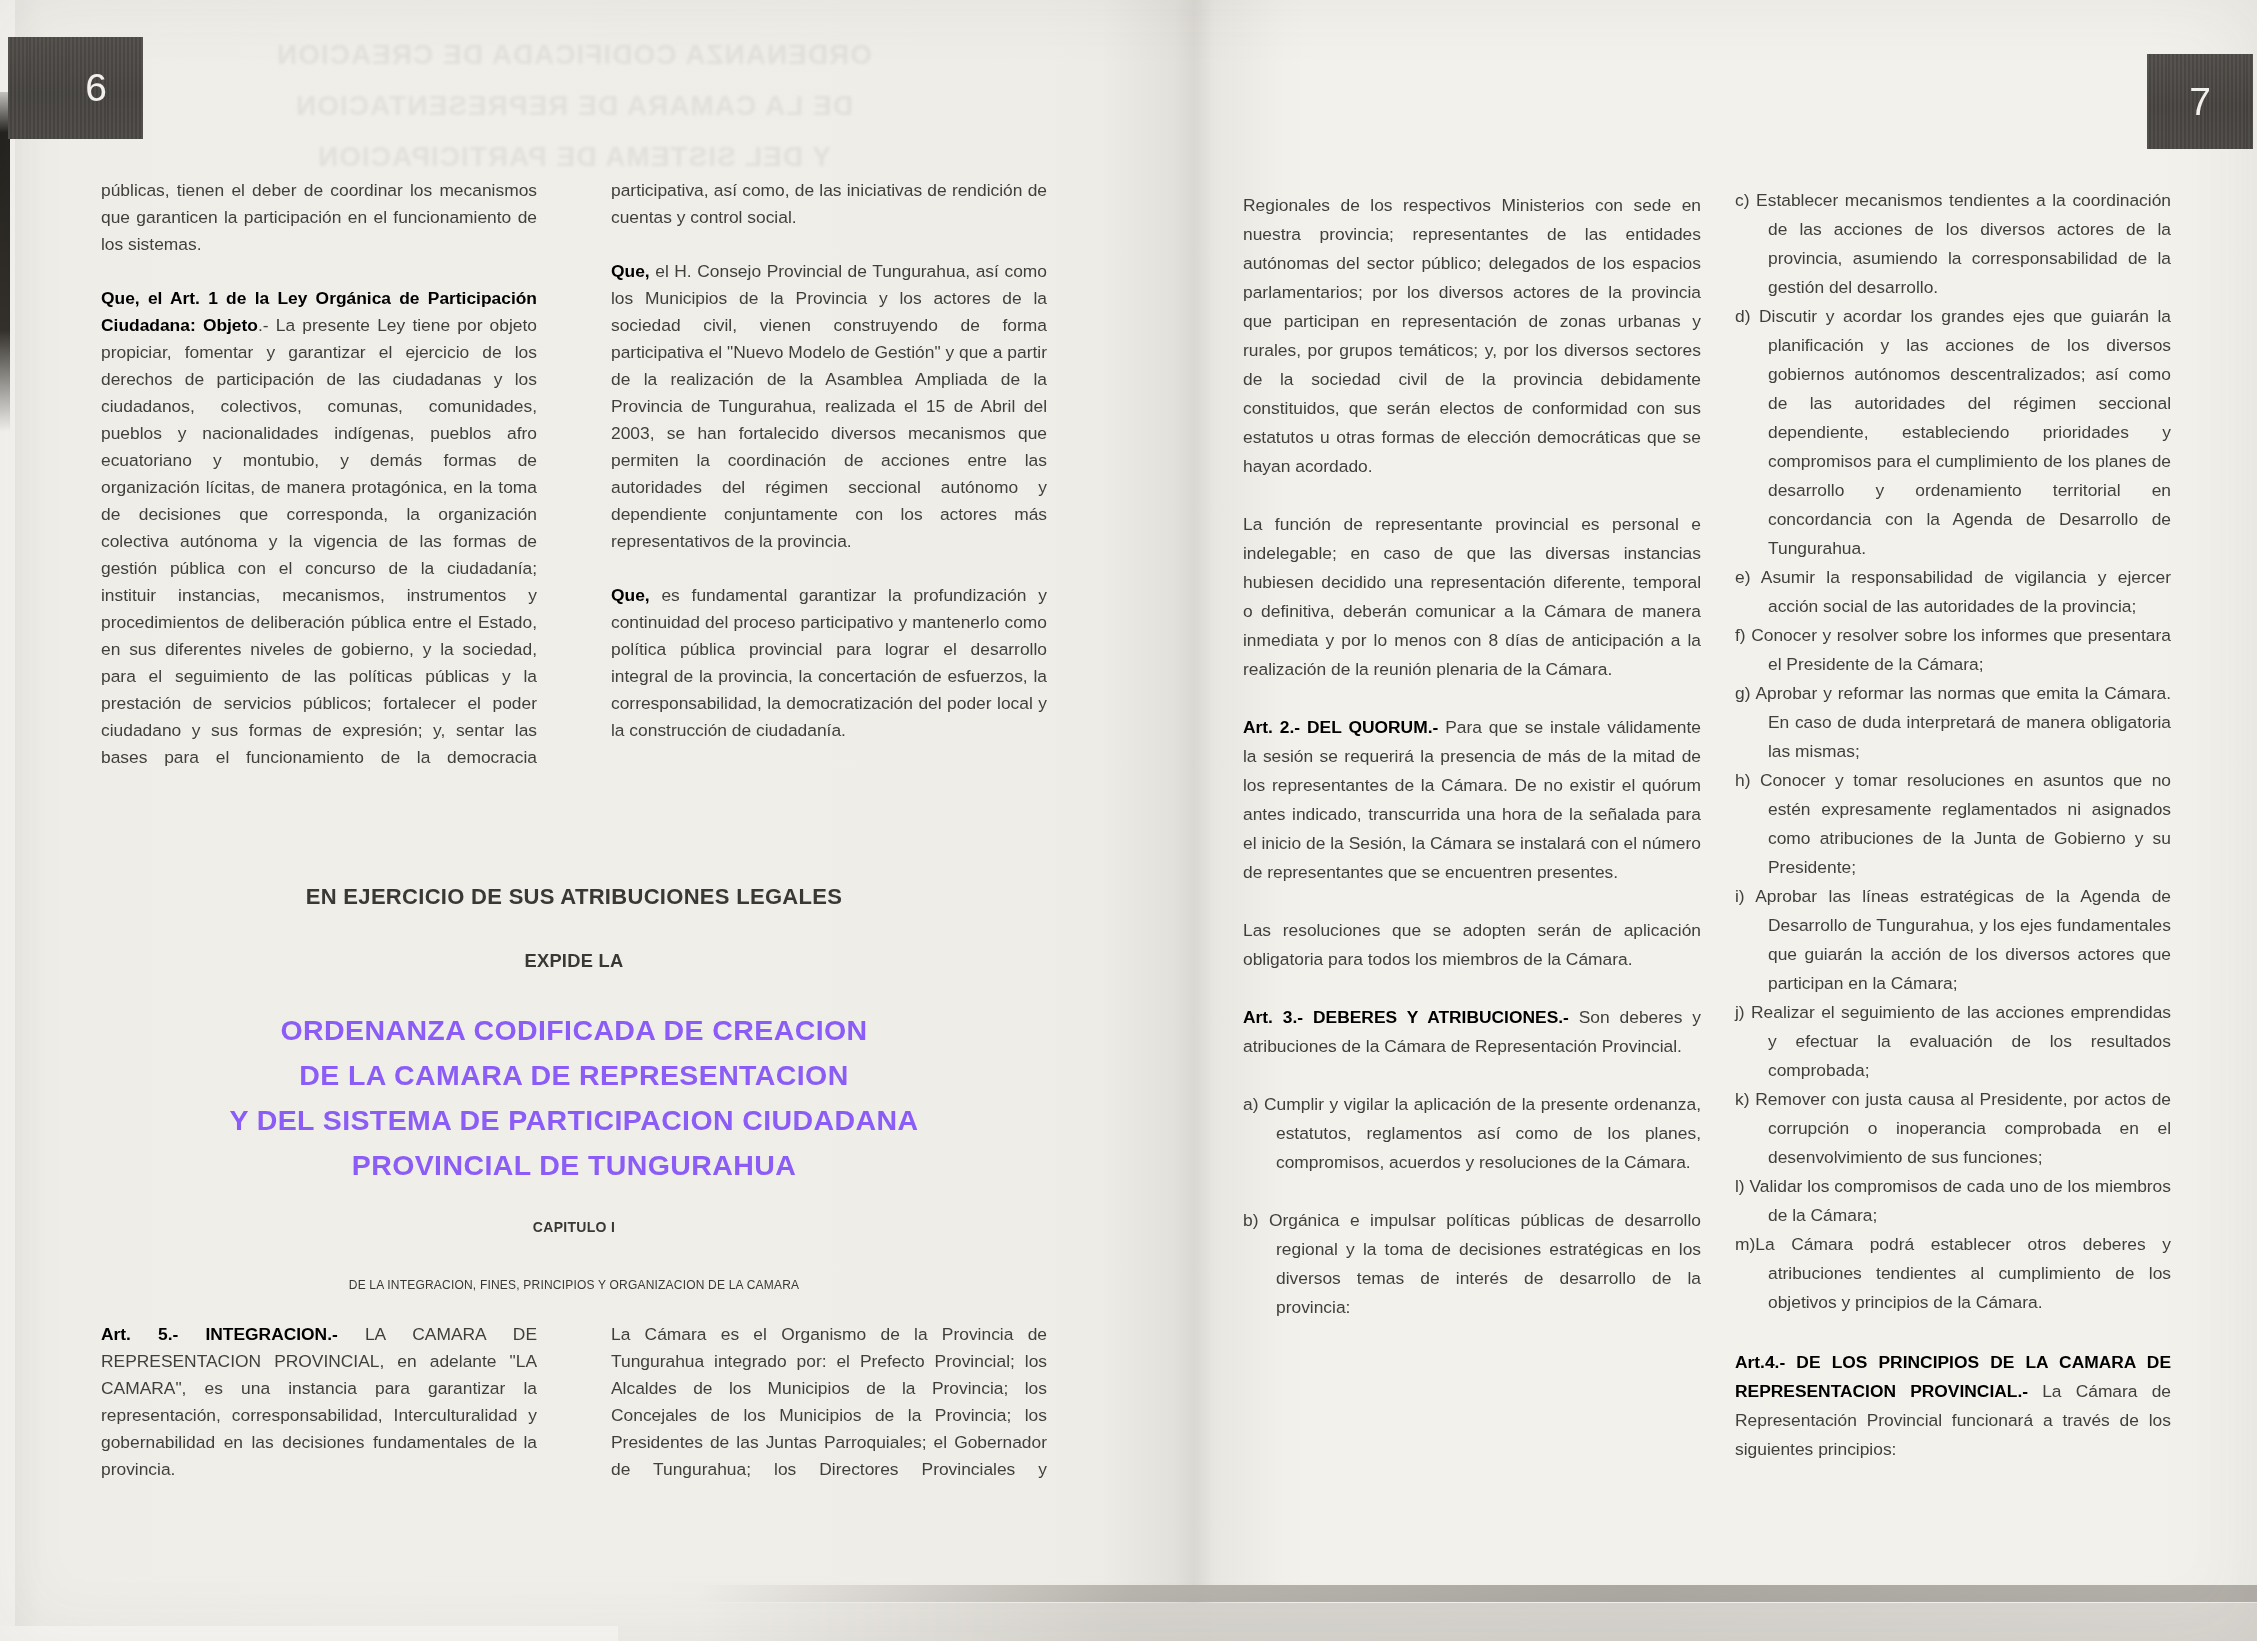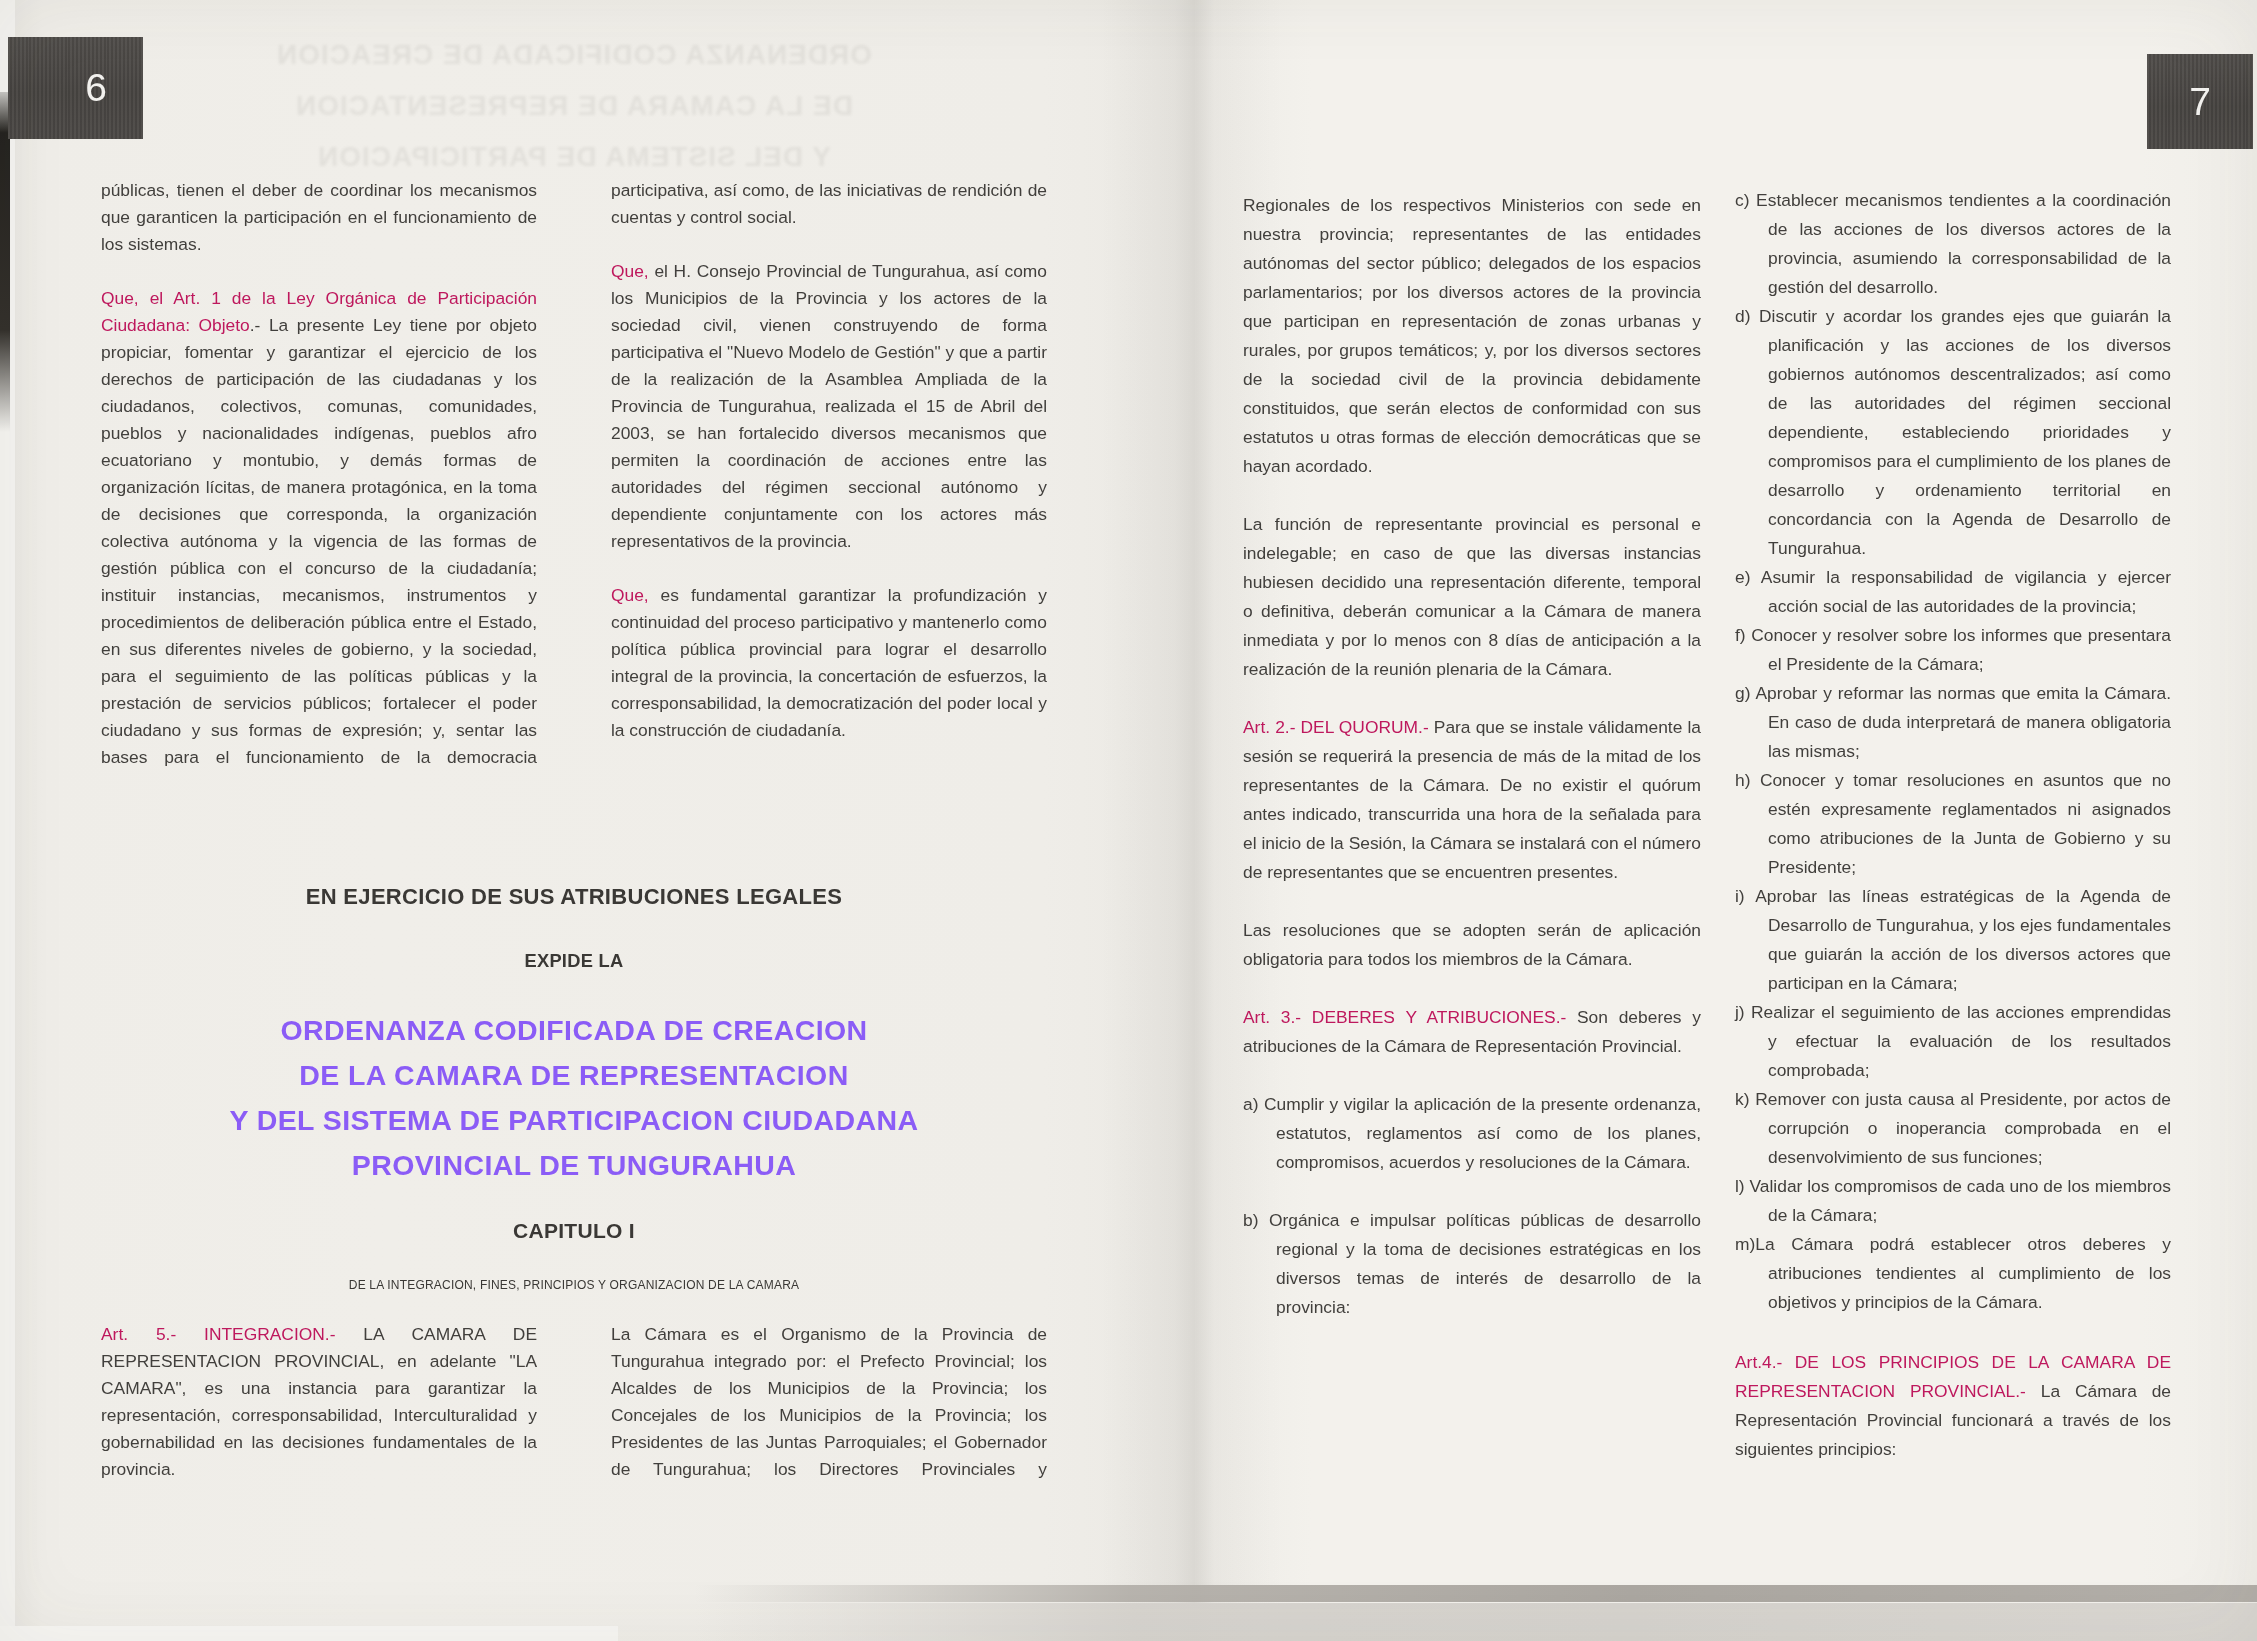--- a/index.html
+++ b/index.html
@@ -65,36 +65,36 @@
   .ghost-line{font-size:28px;line-height:51px;font-weight:700;color:#55524b;letter-spacing:1px;}
 
   
   .col{position:absolute;}
   .pg-left .col p{margin:0 0 27px;font-size:17.4px;line-height:27px;text-align:justify;}
   .pg-right .col p{margin:0 0 29px;font-size:17.4px;line-height:29px;text-align:justify;}
   .col p.tight{margin-bottom:0;}
   .col p.gap{margin-top:31px;}
   .col p.cont{text-align-last:justify;}
   .col p.hang{padding-left:33px;text-indent:-33px;}
-  .col b{font-weight:400;color:#be185d;}
+  .col b{font-weight:700;color:#000000;}
 
   .lp-col1{left:101px;top:177px;width:436px;}
   .lp-col2{left:611px;top:177px;width:436px;}
   .lp-bcol1{left:101px;top:1321px;width:436px;}
   .lp-bcol2{left:611px;top:1321px;width:436px;}
   .rp-col1{left:1243px;top:191px;width:458px;}
   .rp-col2{left:1735px;top:186px;width:436px;}
 
   
   .heading{position:absolute;left:101px;width:946px;text-align:center;color:#3a3835;margin-top:24px;}
   .h-legales{top:860px;font-size:22px;font-weight:700;letter-spacing:0.3px;}
   .h-expide{top:926px;font-size:18.3px;font-weight:700;letter-spacing:0.3px;}
   .title-block{top:984px;}
   .title-line{font-size:28.5px;line-height:45px;font-weight:700;color:#8b5cf6;letter-spacing:0.4px;}
-  .h-capitulo{top:1195px;font-size:21px;font-weight:700;letter-spacing:0.3px;}
+  .h-capitulo{top:1195px;font-size:14px;font-weight:700;letter-spacing:0.3px;}
   .h-intfines{top:1254px;font-size:12px;font-weight:400;letter-spacing:0.2px;}
 
   .scan::after{
     content:"";position:absolute;inset:0;pointer-events:none;
     box-shadow:inset 0 0 77px rgba(70,64,55,0.07);
   }
 </style>
 </head>
 <body>
 

